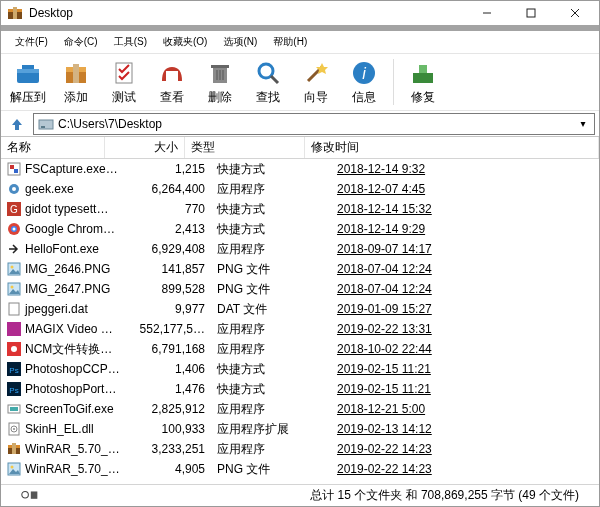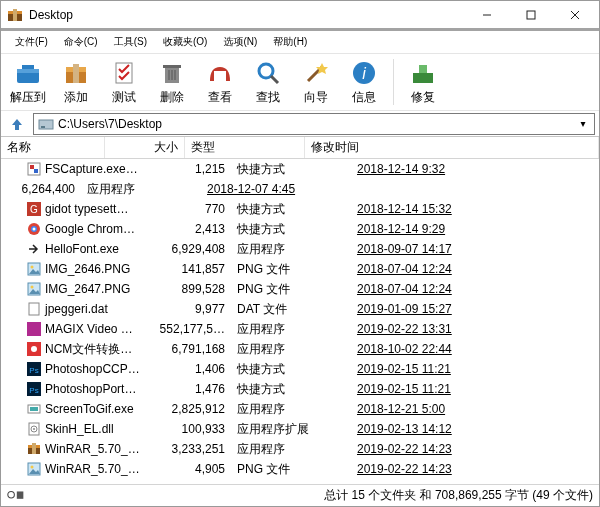--- a/index.html
+++ b/index.html
@@ -1,18 +1,18 @@
 <!DOCTYPE html>
 <html><head>
 <meta charset="utf-8">
 <style>
 * { box-sizing: border-box; margin: 0; padding: 0; font-family: "Microsoft YaHei", "Segoe UI", sans-serif; }
 body { background: #fff; width: 600px; height: 507px; overflow: hidden; border: 1px solid #999; display: flex; flex-direction: column; }
 
-.titlebar { height: 30px; background: #fff; display: flex; align-items: center; padding: 0 2px 0 6px; border-bottom: 3px solid #a3a3a3; }
+.titlebar { height: 30px; background: #fff; display: flex; align-items: center; padding: 0 2px 0 6px; border-bottom: 6px solid #a3a3a3; }
 .titlebar .icon { width: 16px; height: 16px; margin-right: 6px; }
 .titlebar .title { font-size: 12px; flex: 1; }
 .titlebar .winbtns { display: flex; }
 .winbtn { width: 44px; height: 28px; display: flex; align-items: center; justify-content: center; font-size: 10px; }
 .winbtn svg { width: 10px; height: 10px; stroke: #222; stroke-width: 1; fill: none; }
 
 .menubar { height: 22px; display: flex; align-items: center; padding: 0 6px; font-size: 10px; gap: 0; }
 .menubar span { padding: 2px 8px; }
 
 .toolbar { height: 58px; display: flex; align-items: center; padding: 2px 4px; border-top: 1px solid #e5e5e5; border-bottom: 1px solid #e5e5e5; gap: 2px; }
@@ -31,27 +31,27 @@
 .headerrow { height: 22px; display: flex; align-items: center; border-bottom: 1px solid #d4d4d4; font-size: 12px; }
 .headerrow .col { padding: 0 6px; border-right: 1px solid #e5e5e5; height: 100%; display: flex; align-items: center; }
 .col-name { width: 104px; }
 .col-size { width: 80px; justify-content: flex-end; }
 .col-type { width: 120px; }
 .col-mod  { flex: 1; }
 
 .filelist { flex: 1; overflow: hidden; font-size: 12px; }
 .filerow { height: 20px; display: flex; align-items: center; }
 .filerow .c { padding: 0 6px; white-space: nowrap; overflow: hidden; text-overflow: ellipsis; }
-.filerow .c-name { width: 130px; display: flex; align-items: center; gap: 4px; margin-left: 20px; }
+.filerow .c-name { width: 130px; display: flex; align-items: center; gap: 4px; }
 .filerow .c-size { width: 80px; text-align: right; }
 .filerow .c-type { width: 120px; }
 .filerow .c-mod  { flex: 1; text-decoration: underline; }
 .fileicon { width: 14px; height: 14px; flex-shrink: 0; display: inline-flex; align-items: center; justify-content: center; }
 
-.statusbar { height: 22px; border-top: 1px solid #d4d4d4; display: flex; align-items: center; font-size: 12px; padding: 0 6px; }
+.statusbar { height: 22px; border-top: 1px solid #d4d4d4; display: flex; align-items: center; font-size: 12px; padding: 0 20px; }
 .statusbar .sfill { flex: 1; }
 .statuslock { width: 18px; height: 14px; margin-right: 6px; }
 
 </style>
 </head>
 <body>
 
 <div class="titlebar">
   <span class="icon">
     <svg viewBox="0 0 16 16">
@@ -117,37 +117,37 @@
           <rect x="6" y="4" width="16" height="20" fill="#fff" stroke="#888"></rect>
           <path d="M9 10 l3 3 l7 -7" stroke="#c22" stroke-width="2" fill="none"></path>
           <path d="M9 17 l3 3 l7 -7" stroke="#c22" stroke-width="2" fill="none"></path>
         </svg>
       </span>
     <span class="tlbl">测试</span>
   </div>
   <div class="tbtn">
     <span class="ticon">
         <svg viewBox="0 0 28 28">
+          <path d="M4 22 Q4 8 14 8 Q24 8 24 22 Z" fill="#c1392b"></path>
+          <rect x="8" y="12" width="12" height="10" fill="#fff"></rect>
+        </svg>
+      </span>
+    <span class="tlbl">查看</span>
+  </div>
+  <div class="tbtn">
+    <span class="ticon">
+        <svg viewBox="0 0 28 28">
           <rect x="7" y="8" width="14" height="16" fill="#8a8a8a"></rect>
           <rect x="5" y="6" width="18" height="3" fill="#666"></rect>
           <line x1="11" y1="11" x2="11" y2="21" stroke="#555"></line>
           <line x1="14" y1="11" x2="14" y2="21" stroke="#555"></line>
           <line x1="17" y1="11" x2="17" y2="21" stroke="#555"></line>
         </svg>
       </span>
     <span class="tlbl">删除</span>
-  </div>
-  <div class="tbtn">
-    <span class="ticon">
-        <svg viewBox="0 0 28 28">
-          <path d="M4 22 Q4 8 14 8 Q24 8 24 22 Z" fill="#c1392b"></path>
-          <rect x="8" y="12" width="12" height="10" fill="#fff"></rect>
-        </svg>
-      </span>
-    <span class="tlbl">查看</span>
   </div>
   <div class="tbtn">
     <span class="ticon">
         <svg viewBox="0 0 28 28">
           <circle cx="12" cy="12" r="7" fill="none" stroke="#2b7fc4" stroke-width="3"></circle>
           <line x1="17" y1="17" x2="24" y2="24" stroke="#555" stroke-width="3"></line>
         </svg>
       </span>
     <span class="tlbl">查找</span>
   </div>
@@ -214,20 +214,29 @@
             <rect x="7" y="7" width="4" height="4" fill="#36c"></rect>
           </svg>
         </span>
         <span>FSCapture.exe…</span>
       </div>
       <div class="c c-size">1,215</div>
       <div class="c c-type">快捷方式</div>
       <div class="c c-mod">2018-12-14 9:32</div>
     </div>
     <div class="filerow">
+      <div class="c c-name">
+        <span class="fileicon">
+          <svg viewBox="0 0 14 14">
+            <circle cx="7" cy="7" r="5" fill="#4a8bc2"></circle>
+            <circle cx="7" cy="7" r="2" fill="#fff"></circle>
+          </svg>
+        </span>
+        <span>geek.exe</span>
+      </div>
       <div class="c c-size">6,264,400</div>
       <div class="c c-type">应用程序</div>
       <div class="c c-mod">2018-12-07 4:45</div>
     </div>
     <div class="filerow">
       <div class="c c-name">
         <span class="fileicon">
           <svg viewBox="0 0 14 14">
             <rect width="14" height="14" fill="#c0392b"></rect>
             <text x="7" y="11" text-anchor="middle" font-size="10" fill="#fff">G</text>

